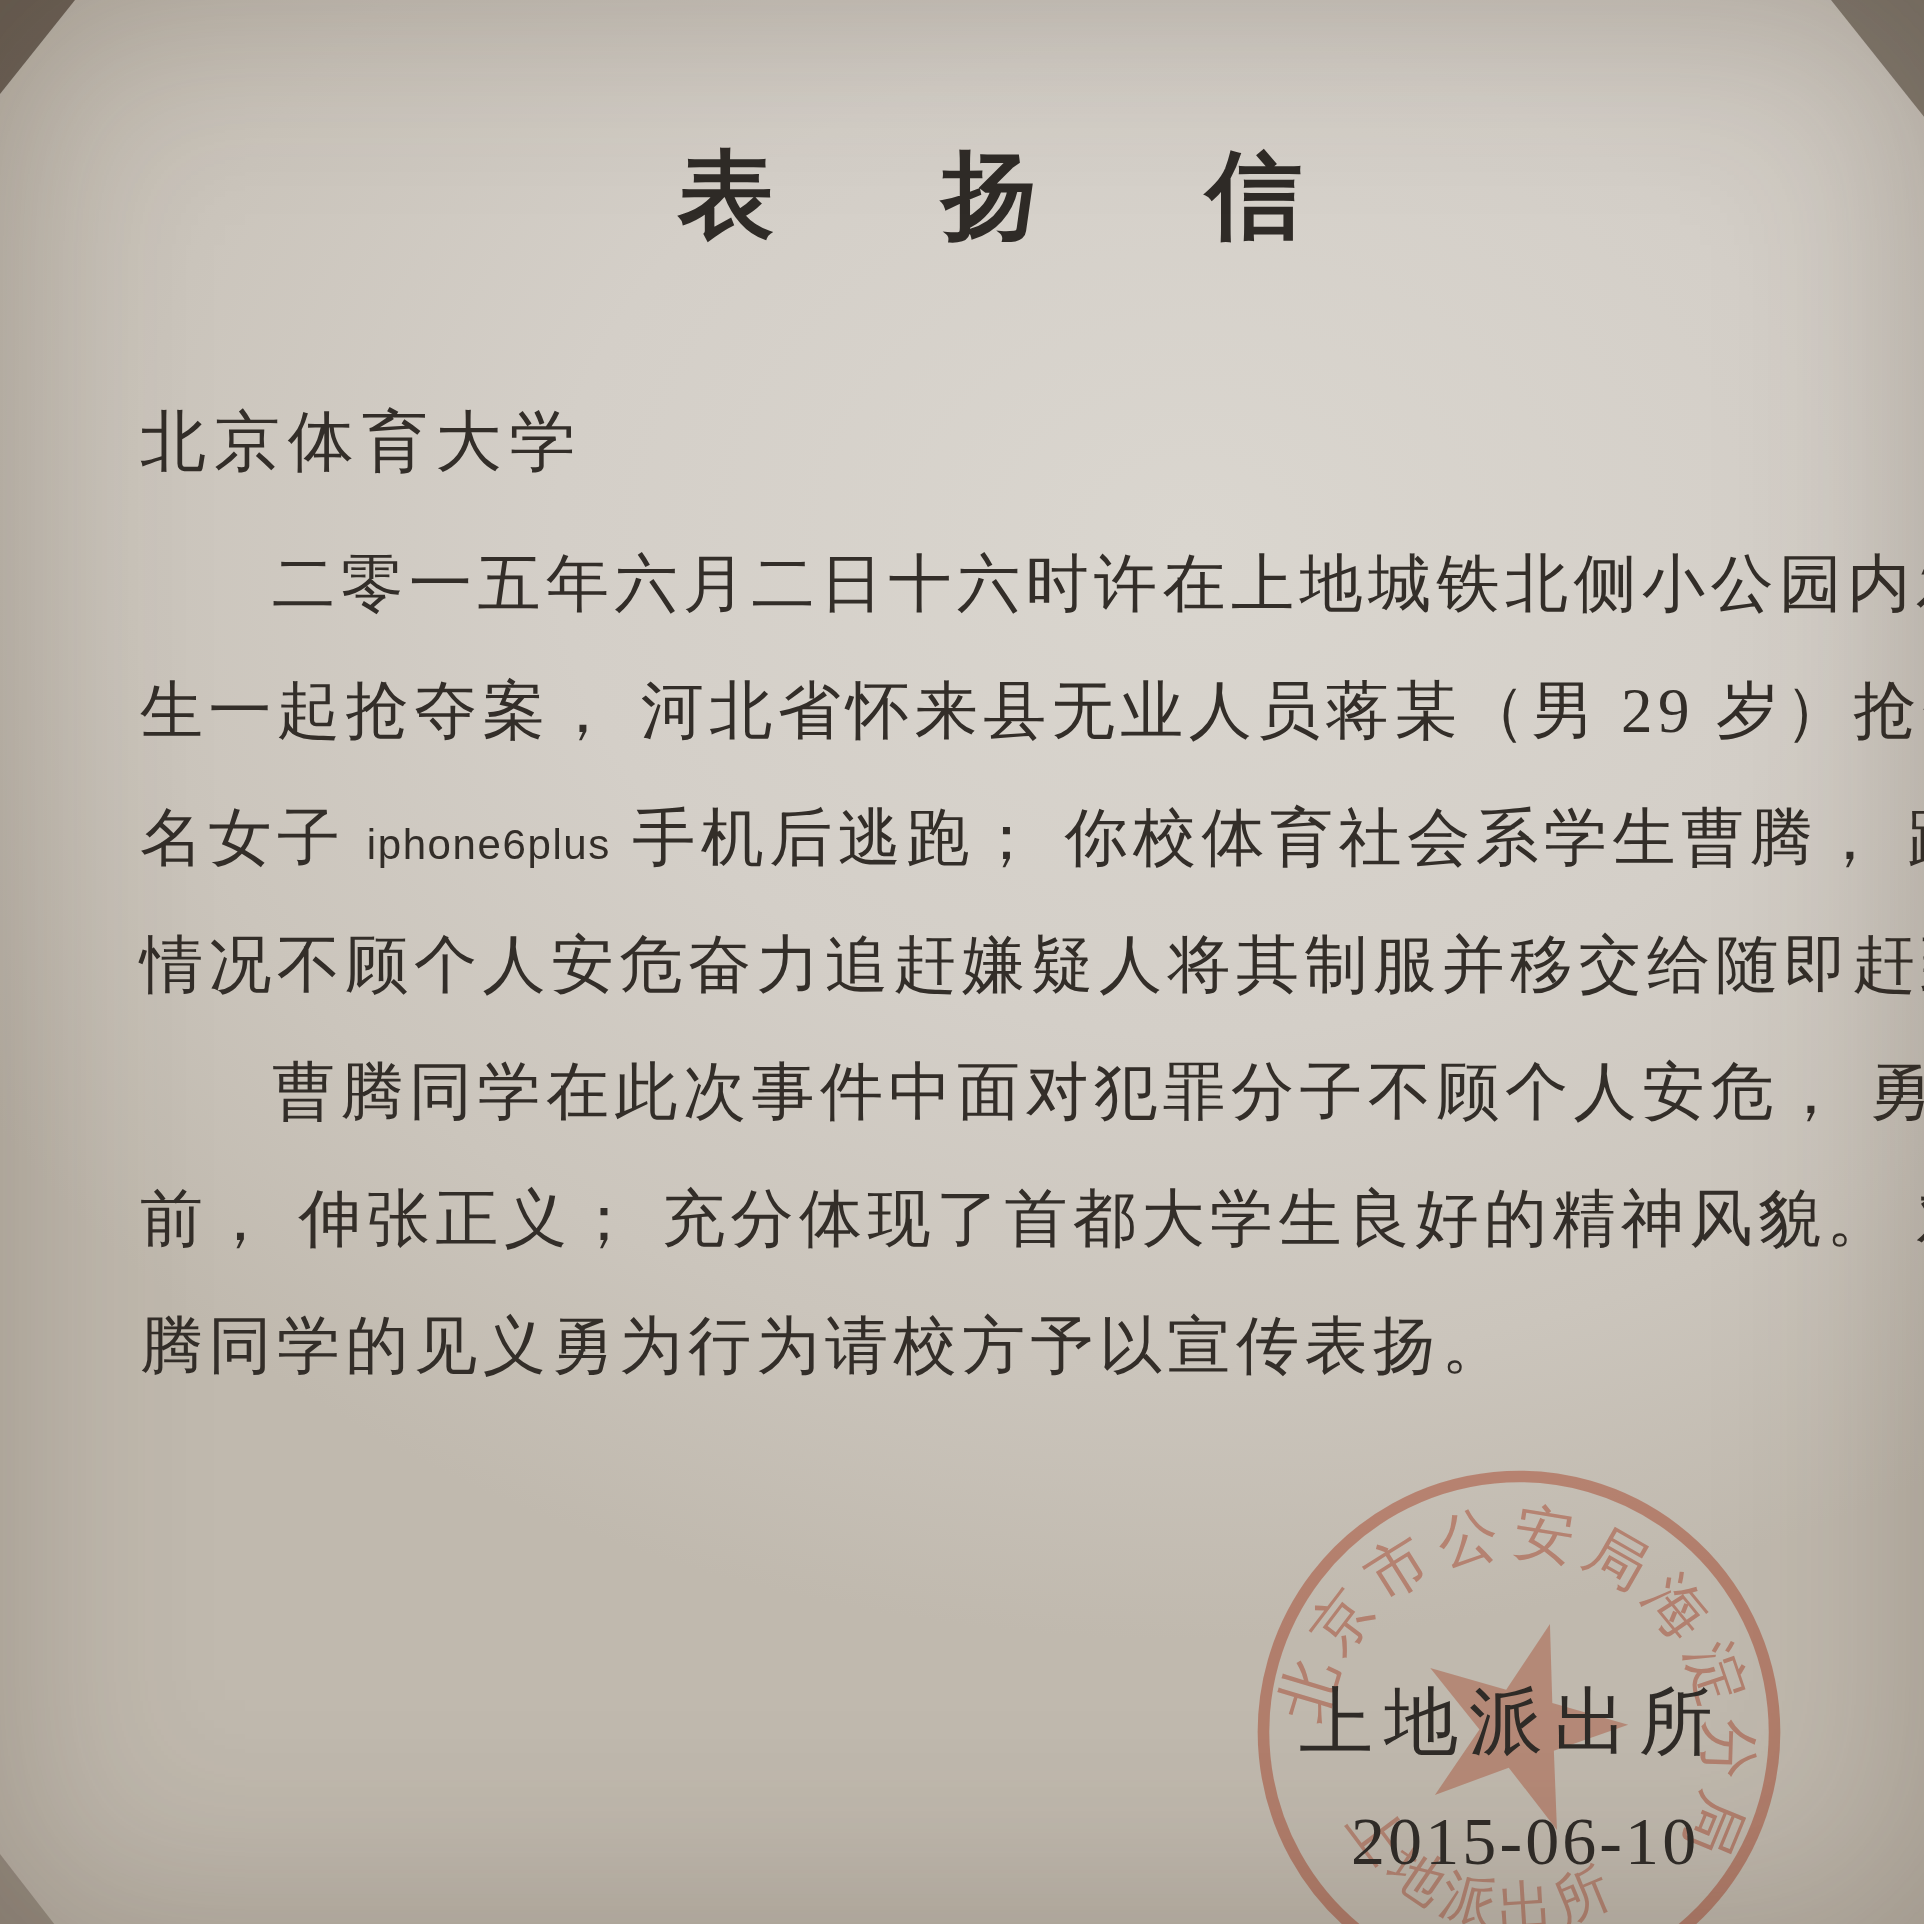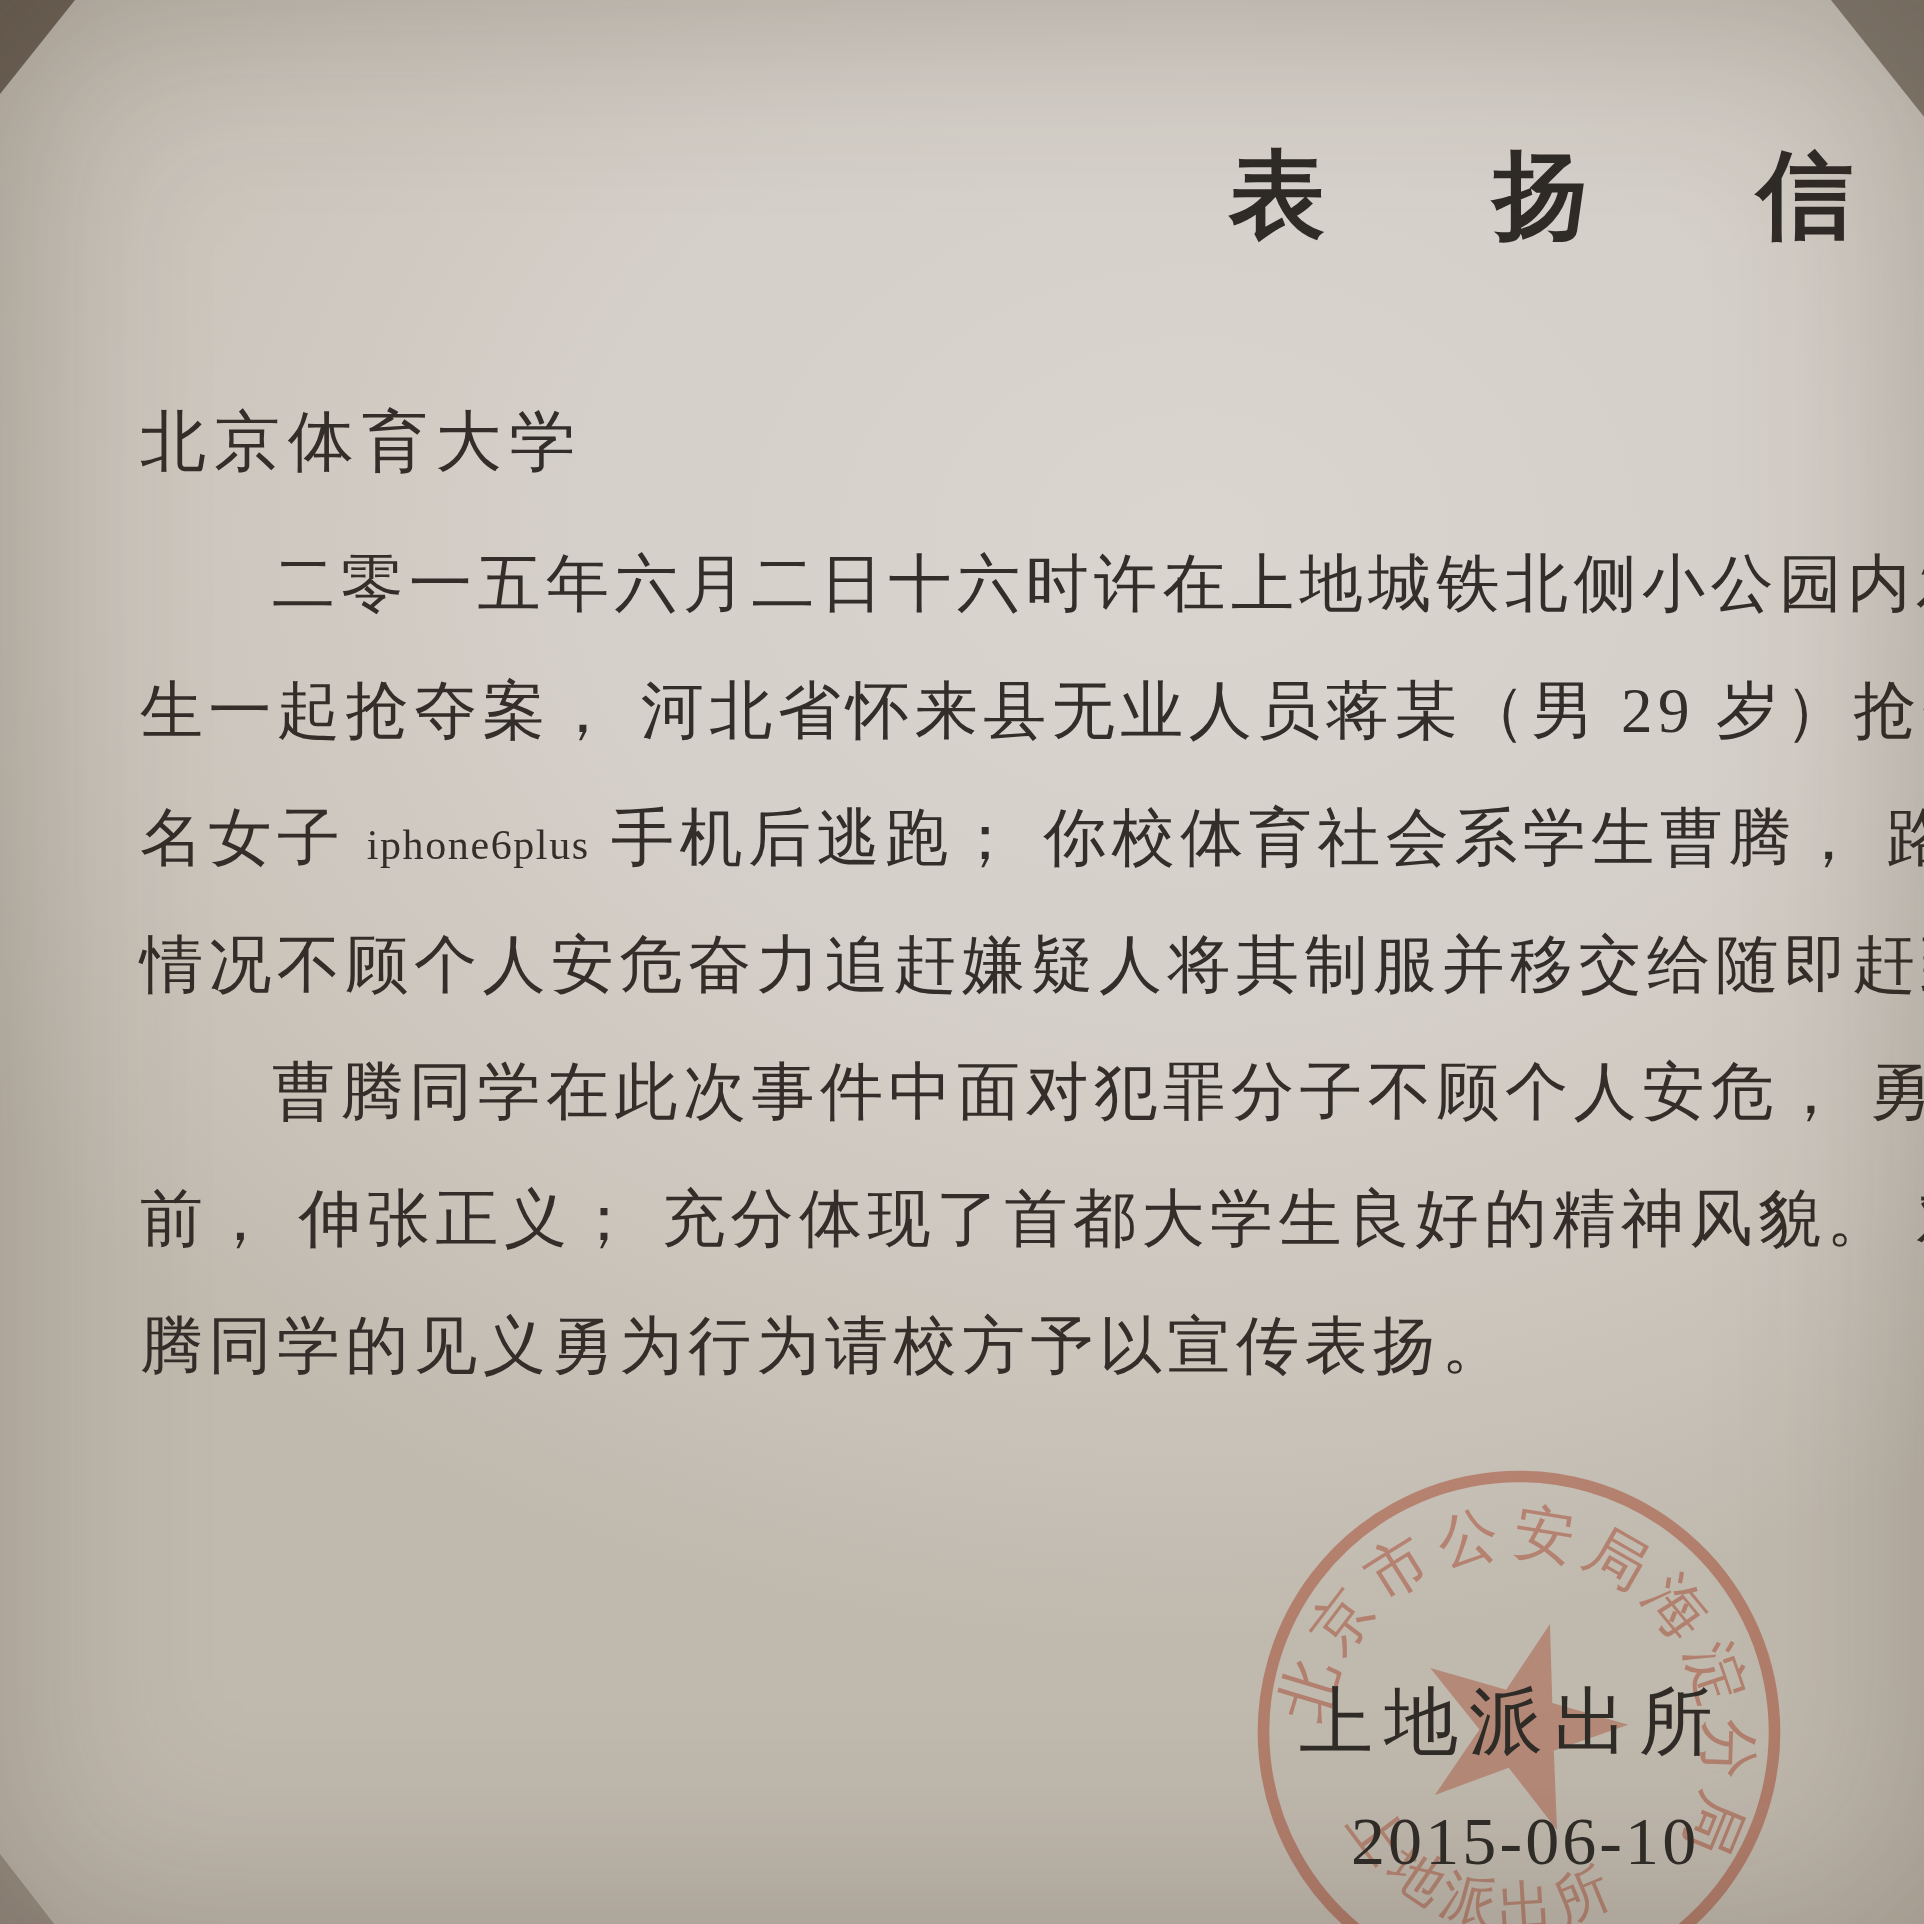--- a/index.html
+++ b/index.html
@@ -20,40 +20,40 @@
   }
   .corner{position:absolute;width:0;height:0;pointer-events:none;}
   .corner.tl{left:0;top:0;border-top:94px solid rgba(42,28,16,0.55);border-right:75px solid transparent;}
   .corner.tr{right:0;top:0;border-top:118px solid rgba(42,28,16,0.45);border-left:94px solid transparent;}
   .corner.bl{left:0;bottom:0;border-bottom:71px solid rgba(42,28,16,0.25);border-right:55px solid transparent;}
 
   .ink{color:#35302b;}
 
   .title{
     position:absolute;left:55px;right:0;top:132px;
-    text-align:right;
+    text-align:center;
     font-size:96px;letter-spacing:72px;text-indent:72px;
     font-weight:bold;color:#2f2b27;
   }
   .recipient{
     position:absolute;left:140px;top:397px;
     font-size:66px;letter-spacing:7.9px;color:#332e29;text-align:right;
   }
   .body-block{
     position:absolute;left:140px;top:541px;width:1682px;
   }
   .bline{
     height:127px;
     font-size:63px;letter-spacing:5.5px;color:#332e29;
     white-space:nowrap;
   }
   .bline.indent{padding-left:132px;}
   .bline .latin{
     font-size:42px;letter-spacing:1.6px;
-    font-family:Liberation Serif, serif;
+    font-family:Liberation Sans, sans-serif;
   }
   .signature{
     position:absolute;left:1299px;top:1673px;z-index:3;
     font-size:74px;letter-spacing:11px;color:#2f2b27;
   }
   .date{
     position:absolute;left:1319px;top:1802px;z-index:3;
     font-size:68px;letter-spacing:3.1px;color:#2f2b27;margin-left:32px;
   }
 

